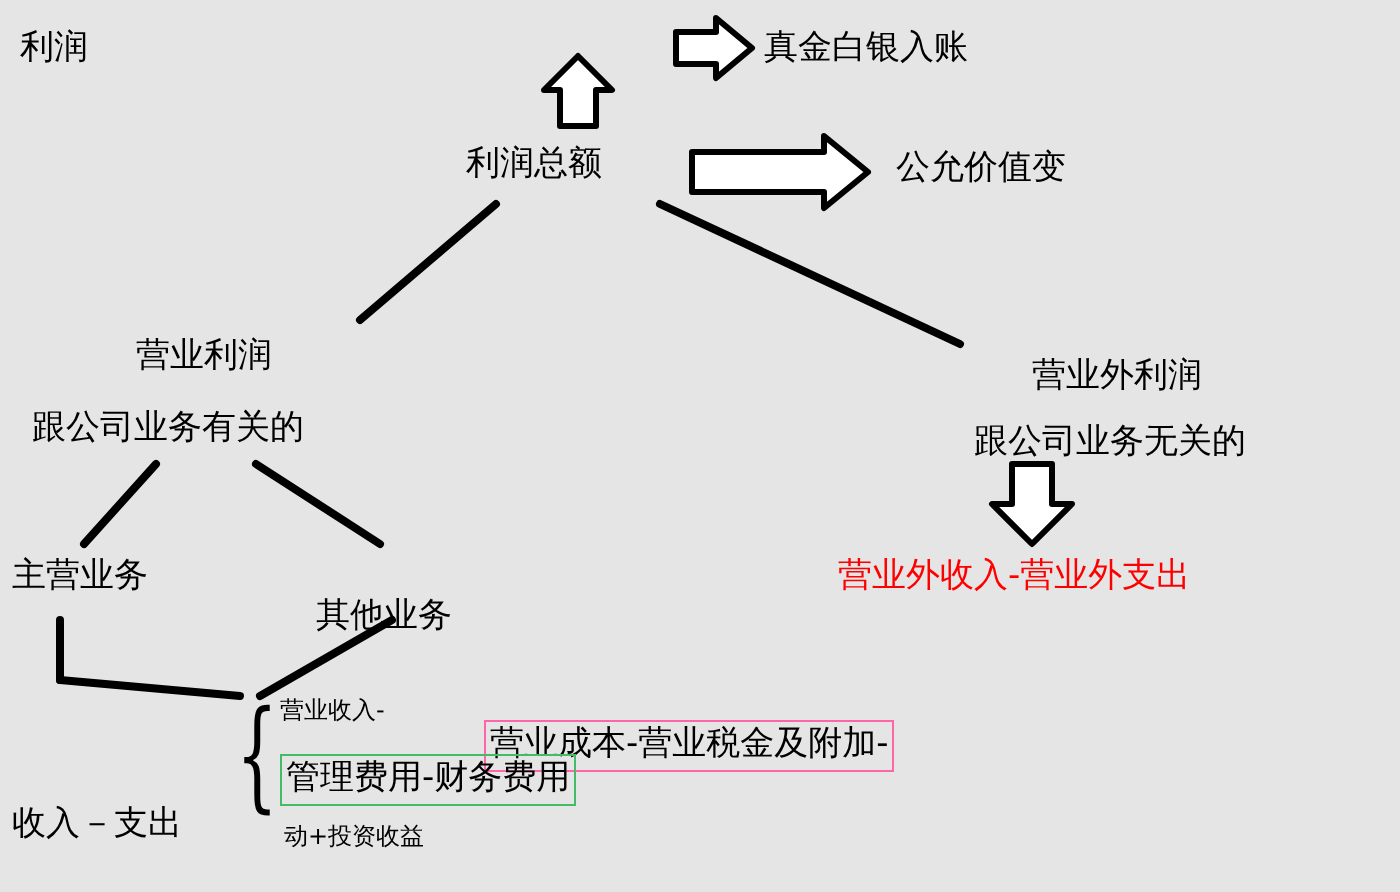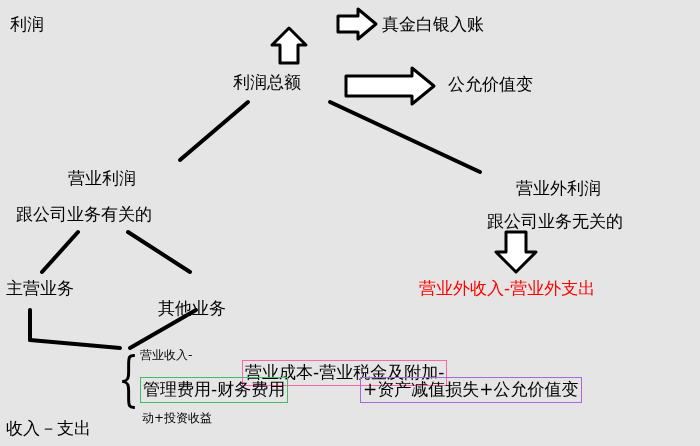--- a/index.html
+++ b/index.html
@@ -104,25 +104,24 @@
 
   <div class="node" style="left:487px; top:176px;margin-left:29px;">营业外利润</div>
   <div class="node" style="left:487px; top:209px;">跟公司业务无关的</div>
 
   <div class="node red" style="left:419px; top:276px;">营业外收入-营业外支出</div>
 
   <div class="node" style="left:6px; top:276px;">主营业务</div>
 
   <div class="node" style="left:158px; top:264px;margin-top:32px;">其他业务</div>
 
-  <div class="node" style="left:6px; top:400px;margin-top:16px;">收入－支出</div>
+  <div class="node" style="left:6px; top:400px;">收入－支出</div>
 
   <div class="brace" style="left:118px; top:348px;">{</div>
 
   <div class="plain" style="left:140px; top:347px;">营业收入-</div>
   <div class="boxed b-red" style="left:242px; top:360px;text-align:right;">营业成本-营业税金及附加-</div>
 
   <div class="boxed b-green" style="left:140px; top:377px;">管理费用-财务费用</div>
-  <div class="boxed b-purple" style="left:360px; top:377px;">+资产减值损失+公允价值变</div>
 
   <div class="plain" style="left:142px; top:410px; color:#000;">动+投资收益</div>
 
 </div>
 
 </body></html>

